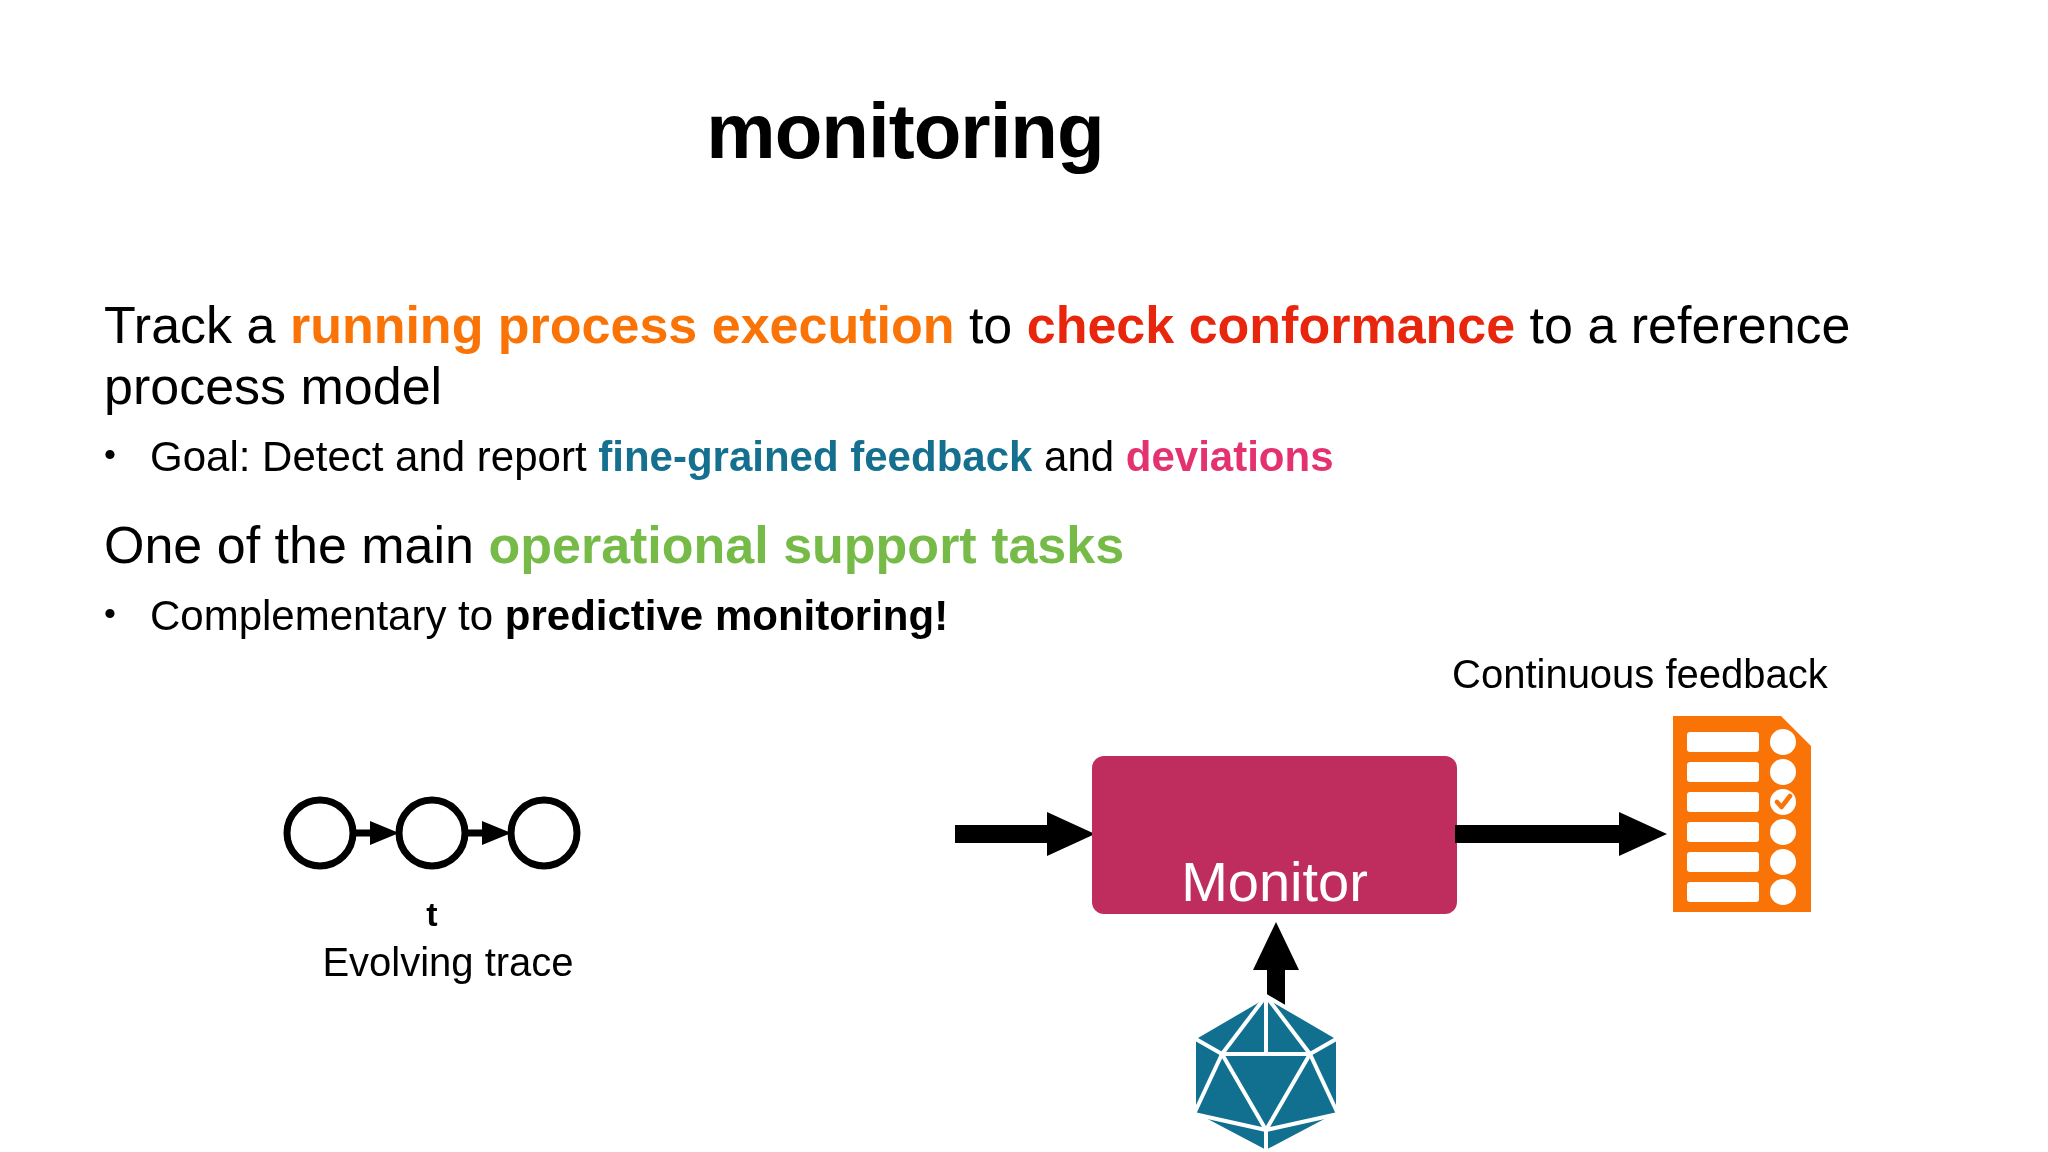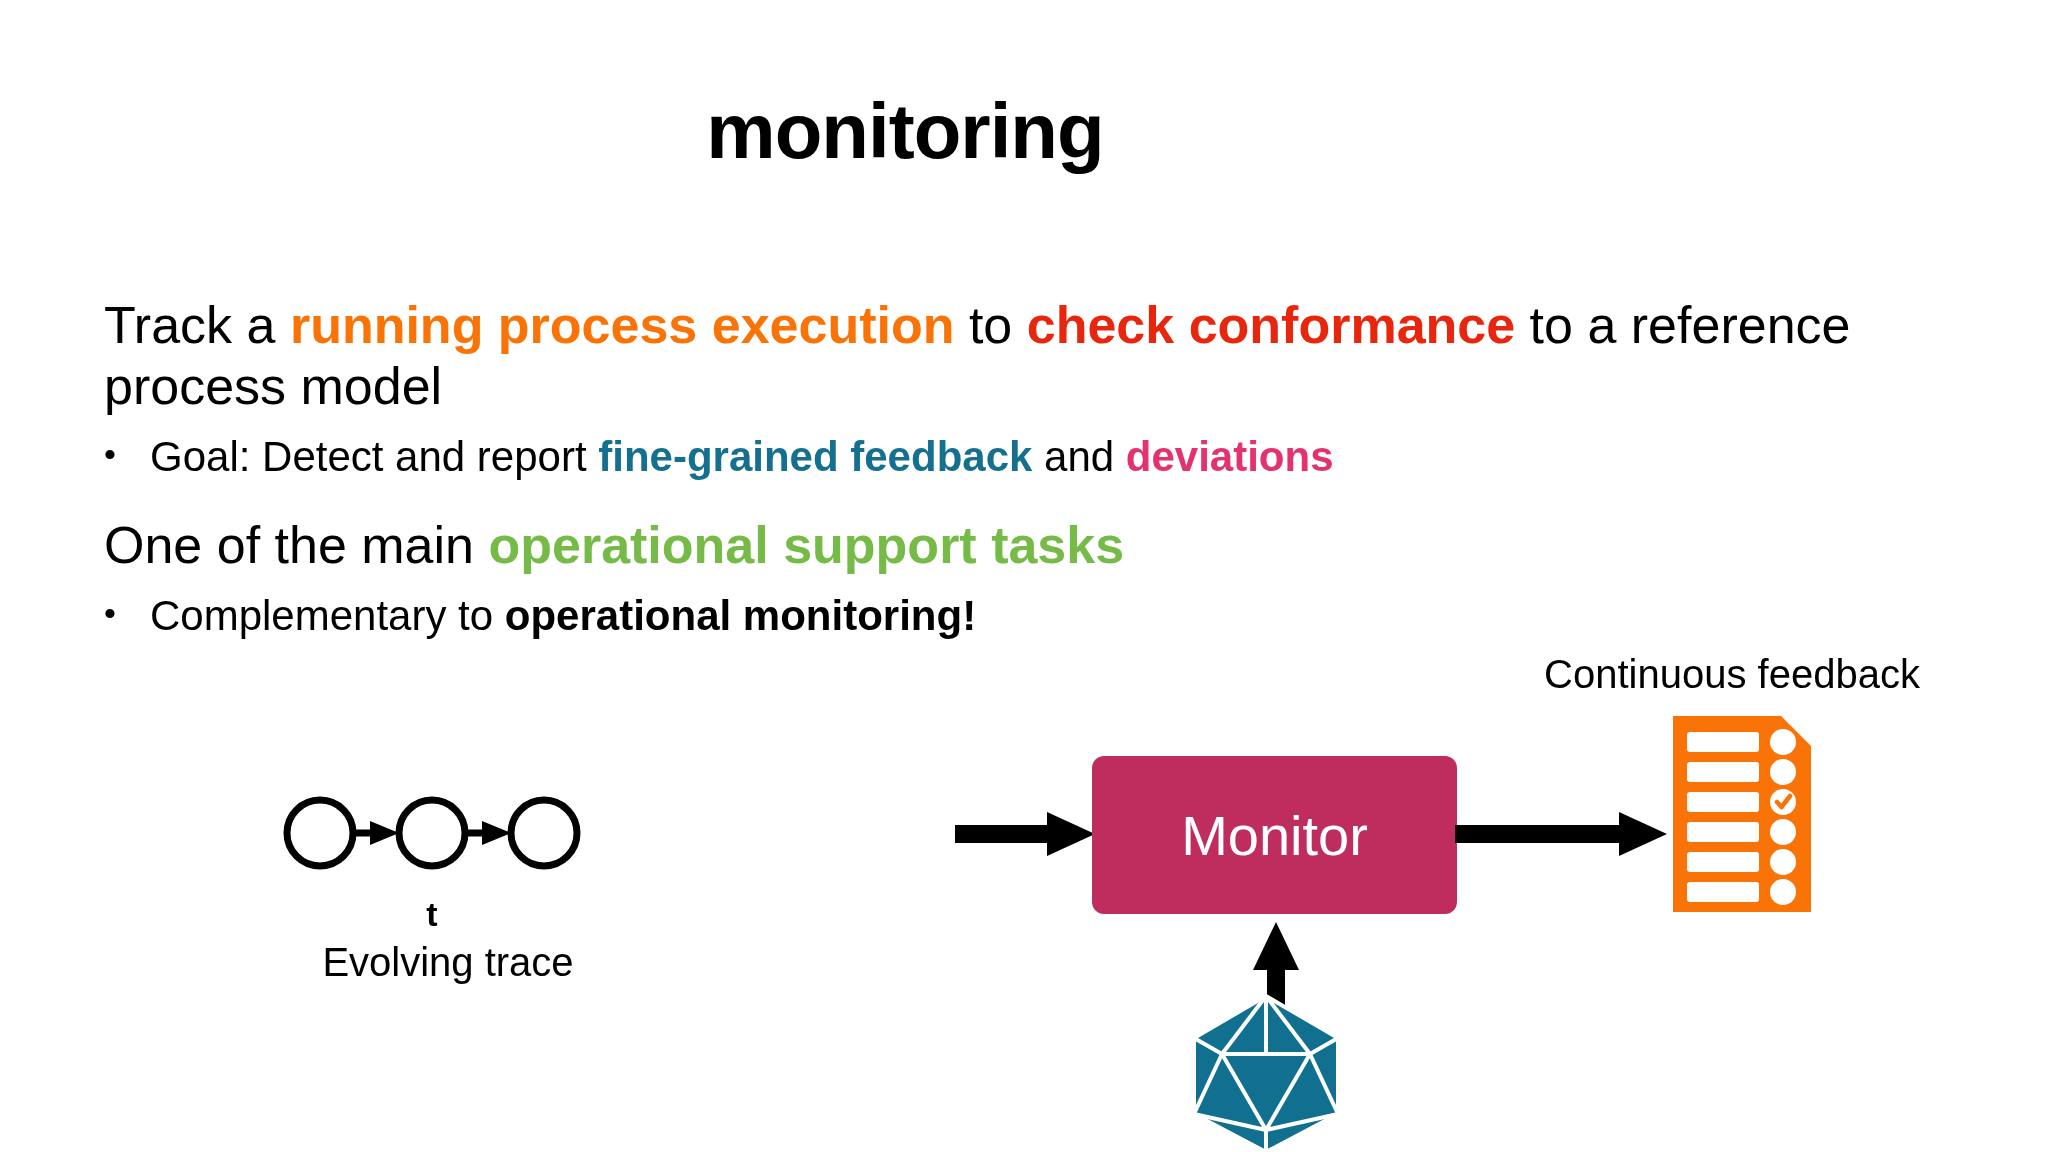--- a/index.html
+++ b/index.html
@@ -144,37 +144,37 @@
   
   .monitor-box {
     position: absolute;
     left: 1092px;
     top: 116px;
     width: 365px;
     height: 158px;
     background: #BE2D5E;
     border-radius: 12px;
     display: flex;
-    align-items: center;
+    align-items: flex-end;
     justify-content: center;
   }
   .monitor-label {
     color: #ffffff;
     font-size: 56px;
     font-weight: 400;
     letter-spacing: 0px;
   }
 
   
   .feedback-label {
     position: absolute;
     left: 1452px;
     top: 12px;
     width: 560px;
-    text-align: center;
+    text-align: left;
     font-size: 40px;
     font-weight: 400;
   }
 
   
   .checklist {
     position: absolute;
     left: 1673px;
     top: 76px;
     width: 138px;
@@ -212,21 +212,21 @@
 
     <div class="bullet-row">
       <span class="bullet-dot">•</span>
       <span class="bullet-text"><span>Goal: Detect and report </span><span class="c-teal">fine-grained feedback</span><span> and </span><span class="c-pink">deviations</span></span>
     </div>
 
     <p class="para gap-para"><span>One of the main </span><span class="c-green">operational support tasks</span></p>
 
     <div class="bullet-row">
       <span class="bullet-dot">•</span>
-      <span class="bullet-text"><span>Complementary to </span><span class="b">operational monitoring!</span></span>
+      <span class="bullet-text"><span>Complementary to </span><span class="b">predictive monitoring!</span></span>
     </div>
 
   </div>
 
   <div class="diagram">
 
     <div class="trace">
       <svg width="300" height="76" viewBox="0 0 300 76">
         <circle cx="38" cy="38" r="33" fill="none" stroke="#000" stroke-width="7"></circle>
         <circle cx="150" cy="38" r="33" fill="none" stroke="#000" stroke-width="7"></circle>

